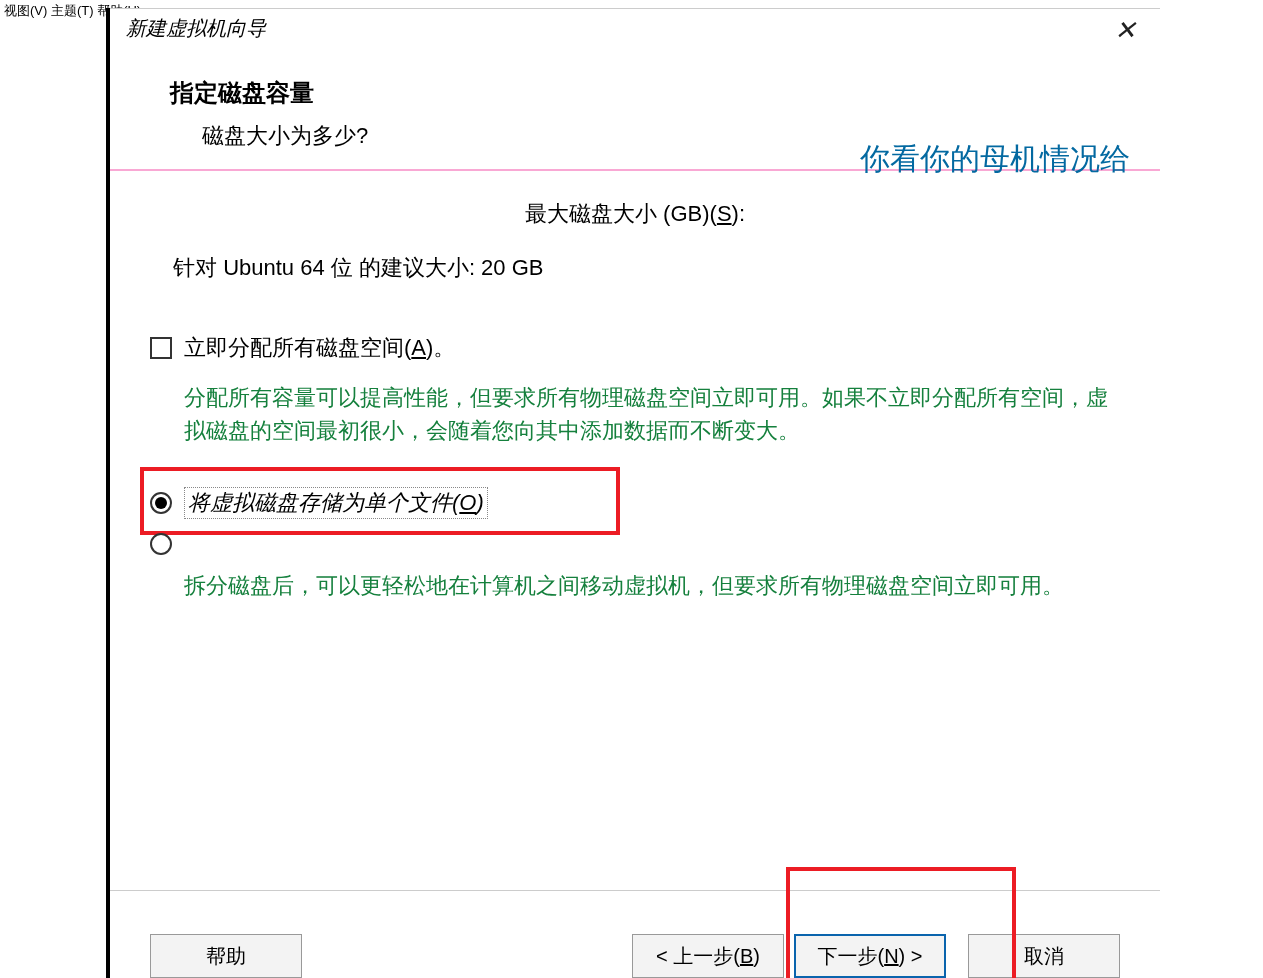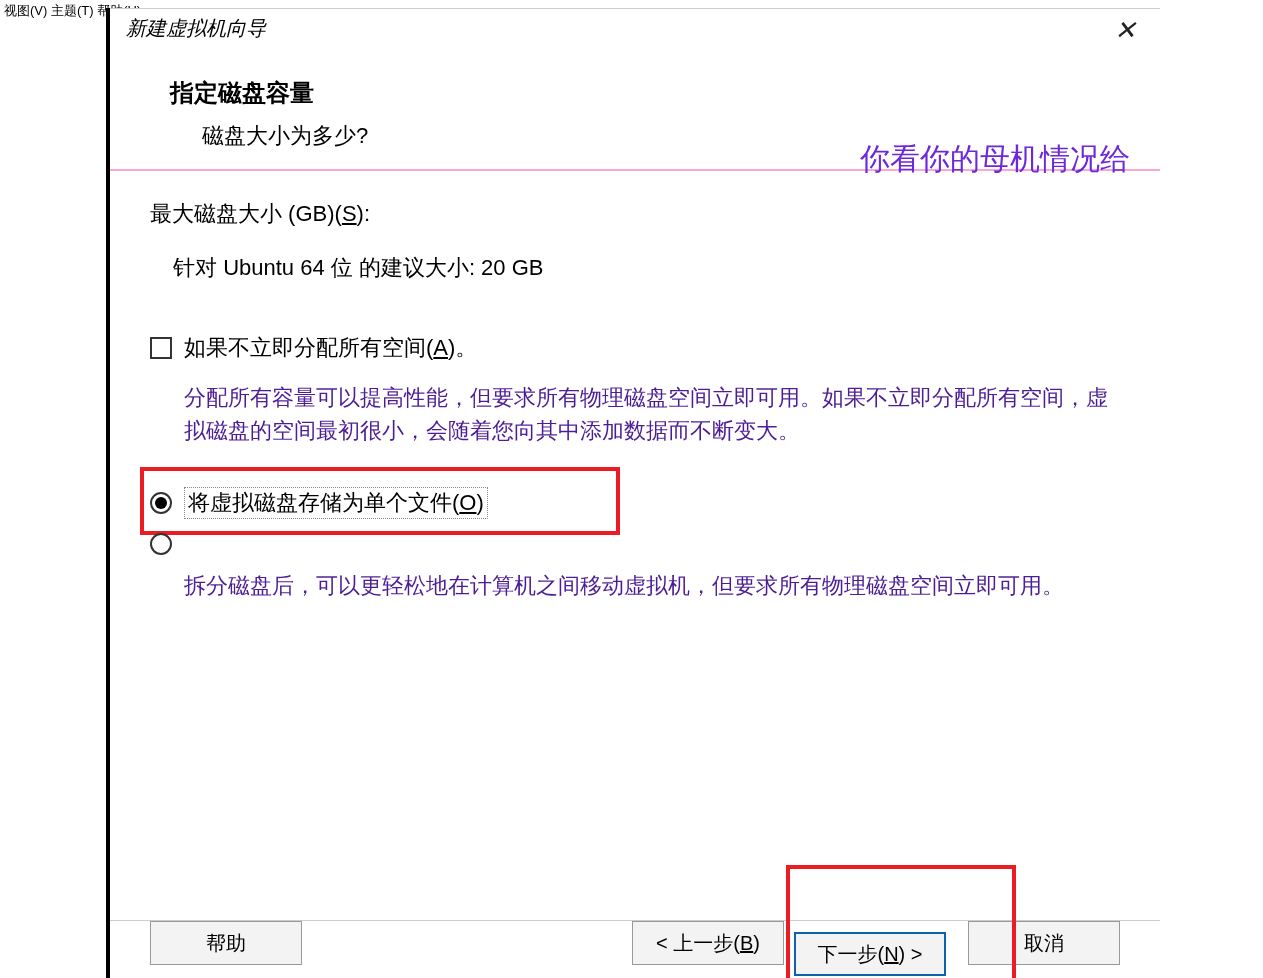--- a/index.html
+++ b/index.html
@@ -71,32 +71,33 @@
     .header-subtitle {
       font-size: 22px;
       color: #000;
       padding-left: 32px;
     }
     .annotation {
       position: absolute;
       right: 30px;
       top: 92px;
       font-size: 30px;
-      color: #6d28d9;
+      color: #0369a1;
       font-weight: normal;
     }
     .content {
       padding: 28px 40px 20px 40px;
     }
     .size-row {
       display: flex;
       align-items: center;
       margin-bottom: 24px;
       font-size: 22px;
       color: #000;
+      flex-direction: column;
     }
     .size-label { white-space: nowrap; }
     .underline { text-decoration: underline; }
     .spinner-wrap {
       position: relative;
       margin-left: 6px;
     }
     .spinner-highlight {
       position: absolute;
       left: -12px;
@@ -154,21 +155,21 @@
     .checkbox {
       width: 22px;
       height: 22px;
       border: 2px solid #333;
       margin-right: 12px;
       background: #fff;
       cursor: pointer;
     }
     .indent-text {
       font-size: 22px;
-      color: #4c1d95;
+      color: #15803d;
       line-height: 1.5;
       padding-left: 34px;
       margin-bottom: 40px;
     }
     .radio-group { margin-bottom: 10px; }
     .radio-row {
       display: flex;
       align-items: center;
       font-size: 22px;
       color: #000;
@@ -199,30 +200,31 @@
     .radio.selected::after {
       content: "";
       width: 12px;
       height: 12px;
       background: #000;
       border-radius: 50%;
     }
     .radio-label-box {
       border: 1px dotted #888;
       padding: 0 3px;
+      font-style: italic;
     }
     .footer {
       position: absolute;
       bottom: 0;
       left: 0;
       right: 0;
-      height: 58px;
+      height: 88px;
       border-top: 1px solid #ccc;
       display: flex;
-      align-items: flex-start;
+      align-items: flex-end;
       padding: 0 40px;
     }
     .btn {
       height: 44px;
       min-width: 152px;
       border: 1px solid #999;
       background: #f3f3f3;
       font-size: 20px;
       font-family: inherit;
       cursor: pointer;
@@ -269,21 +271,21 @@
       </span>
     </div>
 
     <div class="recommend">
       <span>针对 </span><span>Ubuntu 64 位</span><span> 的建议大小: 20 GB</span>
     </div>
 
     <div class="checkbox-row">
       <div class="checkbox"></div>
       <span>
-        <span>如果不立即分配所有空间(</span><span class="underline">A</span><span>)。</span>
+        <span>立即分配所有磁盘空间(</span><span class="underline">A</span><span>)。</span>
       </span>
     </div>
     <div class="indent-text">分配所有容量可以提高性能，但要求所有物理磁盘空间立即可用。如果不立即分配所有空间，虚拟磁盘的空间最初很小，会随着您向其中添加数据而不断变大。</div>
 
     <div class="radio-group">
       <div class="radio-row">
         <div class="radio-highlight"></div>
         <div class="radio selected"></div>
         <span class="radio-label-box">
           <span>将虚拟磁盘存储为单个文件(</span><span class="underline">O</span><span>)</span>

